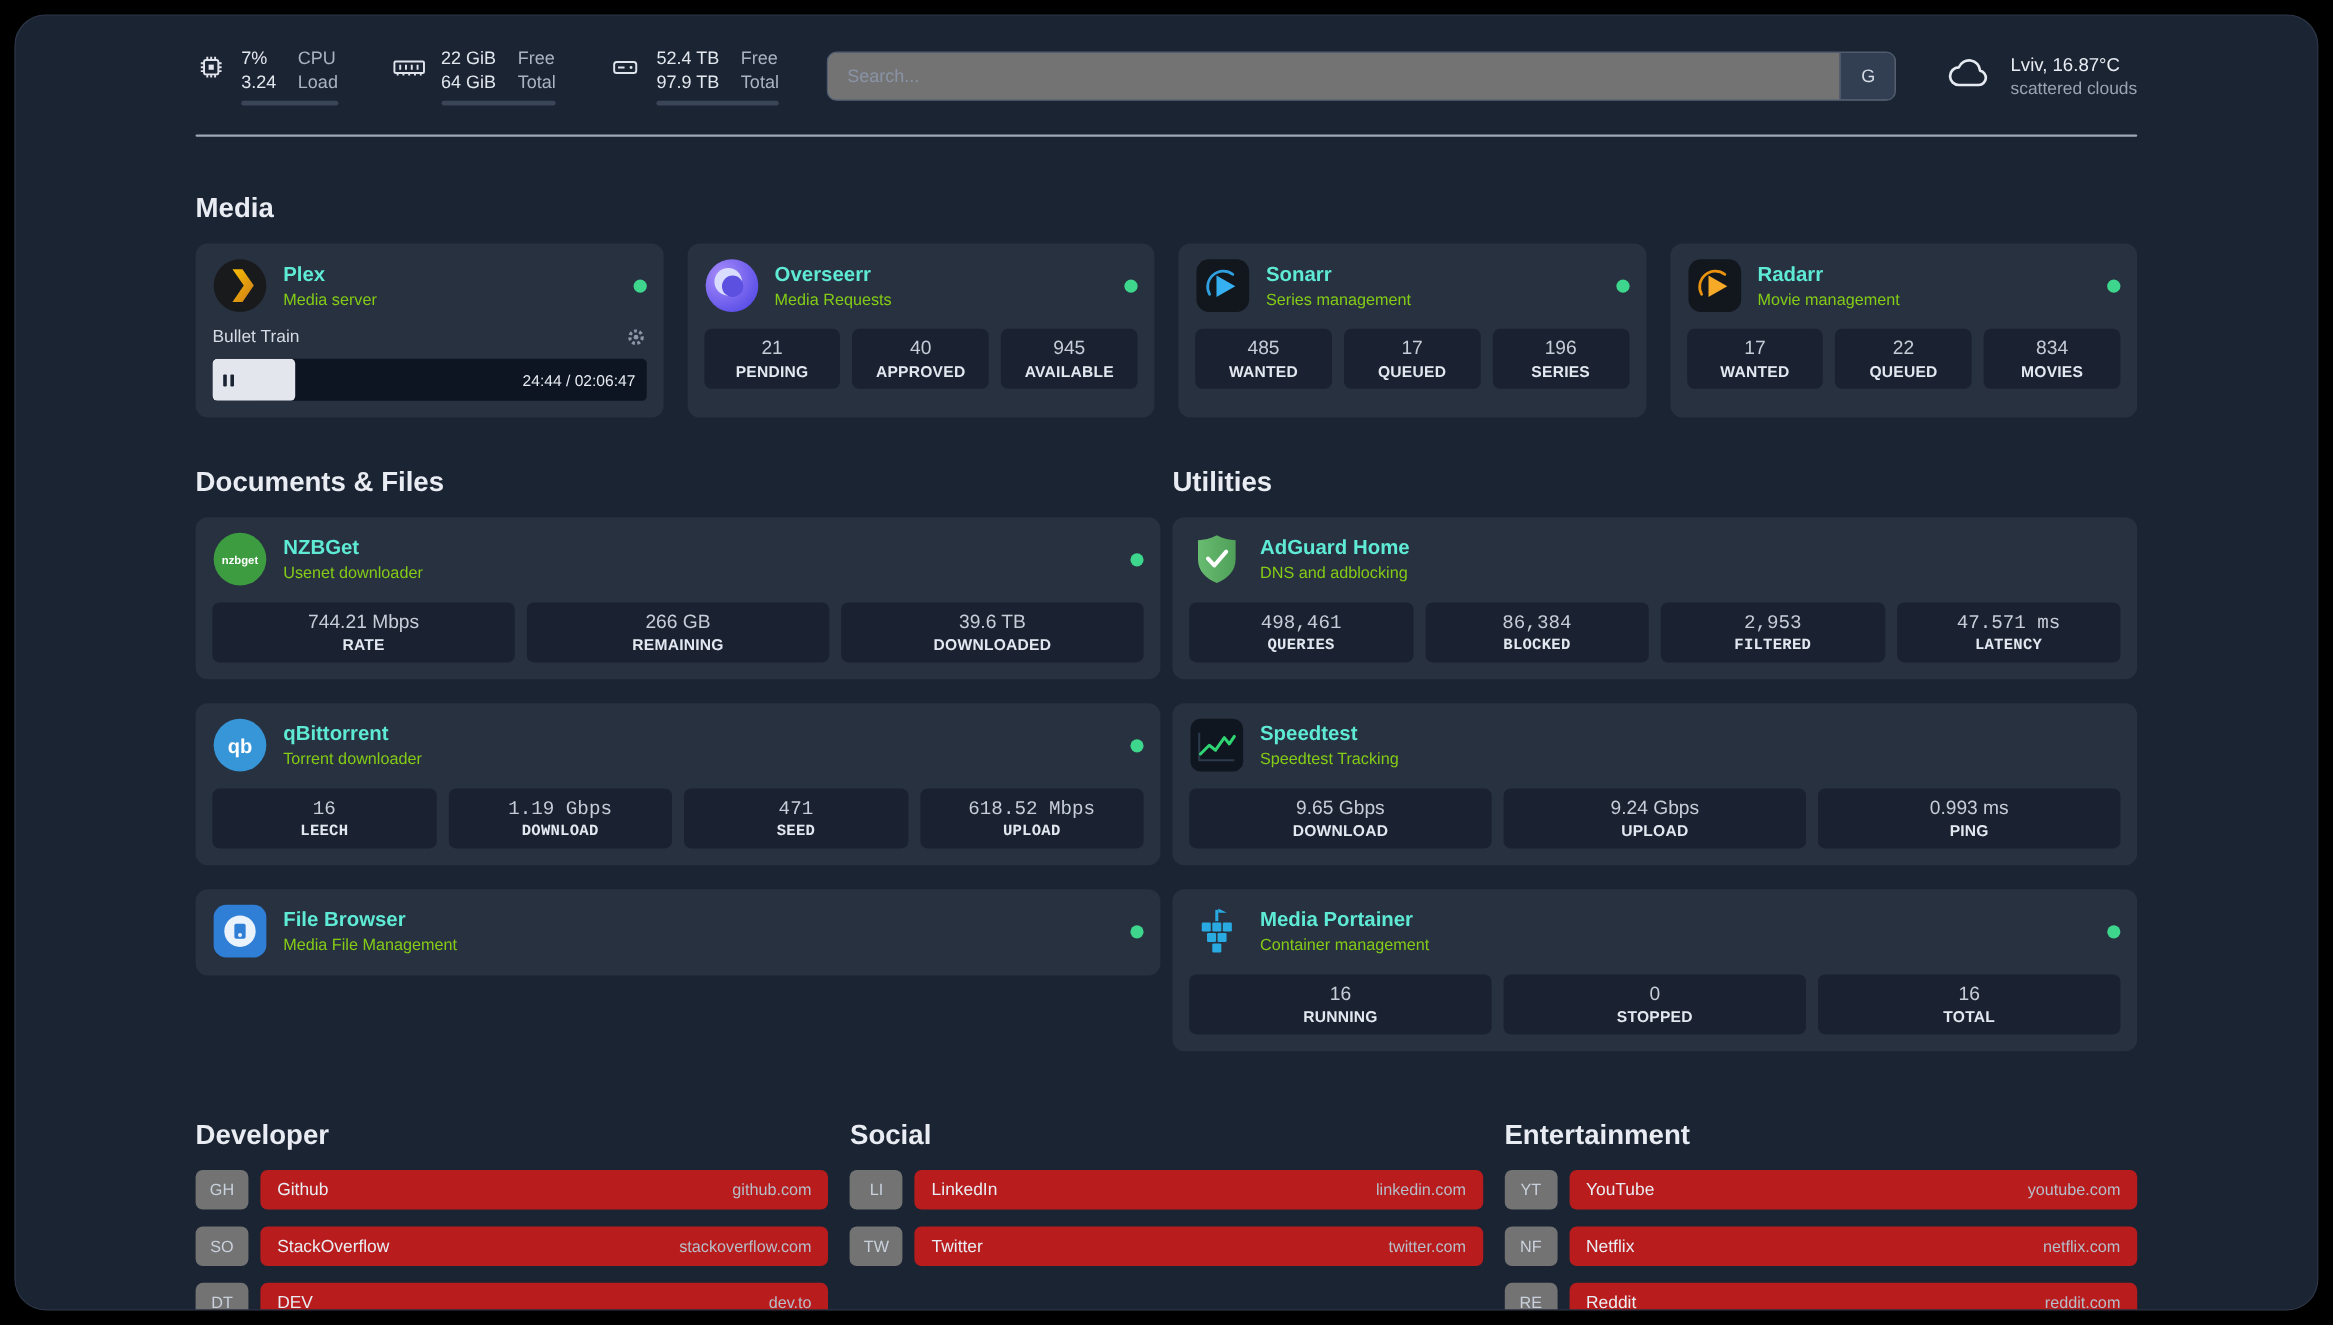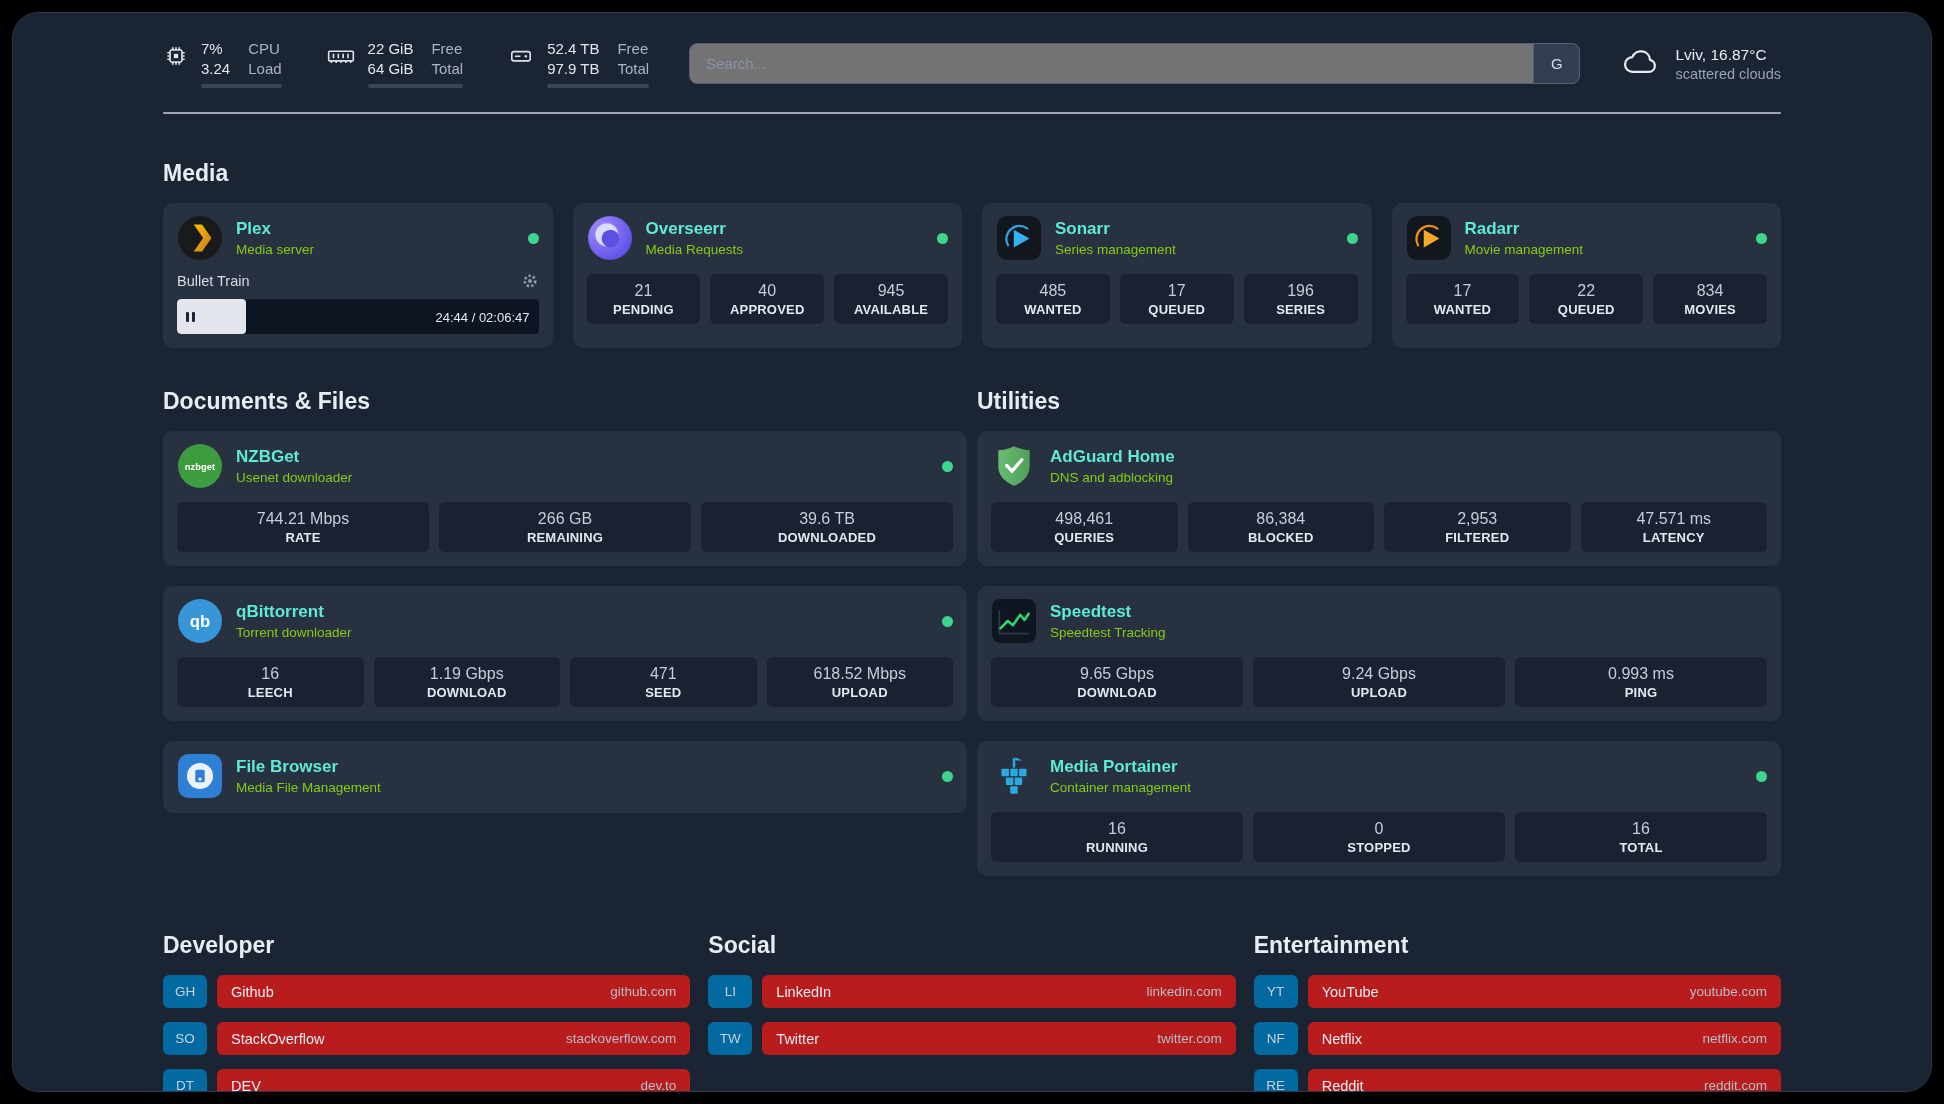--- a/index.html
+++ b/index.html
@@ -32,21 +32,21 @@
   .media-grid { display:grid; grid-template-columns:repeat(4,1fr); gap:20px; }
   .card { background:#273140; border-radius:10px; padding:12px 14px 14px; }
   .card-head { display:flex; align-items:center; gap:13px; }
   .svc-icon { width:46px; height:46px; flex:none; cursor:pointer; }
   .svc-icon svg { width:100%; height:100%; display:block; }
   .svc-name { font-size:17px; font-weight:600; color:#5eead4; line-height:1.2; cursor:pointer; }
   .svc-desc { font-size:13.5px; color:#84cc16; margin-top:2px; }
   .dot { width:11px; height:11px; border-radius:50%; background:#3dd68c; margin-left:auto; flex:none; }
   .stats { margin-top:13px; display:grid; gap:10px; }
   .cols-3 { grid-template-columns:repeat(3,1fr); }
-  .cols-4 { grid-template-columns:repeat(4,1fr); }
+  .cols-4 { grid-template-columns:repeat(4,1fr);font-family:Liberation Mono, monospace; }
   .stat { background:#1a2231; border-radius:6px; padding:8px 4px 7px; text-align:center; }
   .stat-value { font-size:16px; color:#c6cdd8; }
   .stat-label { font-size:13px; font-weight:700; color:#e3e8f0; margin-top:2px; letter-spacing:.2px; }
 
   
   .np-row { display:flex; align-items:center; justify-content:space-between; margin-top:11px; }
   .np-title { font-size:14.5px; color:#d6dbe4; }
   .np-gear { cursor:pointer; display:flex; }
   .np-bar { margin-top:9px; position:relative; height:35px; border-radius:4px; background:#0e1522; overflow:hidden; }
   .np-fill { position:absolute; left:0; top:0; bottom:0; background:#e3e7ed; border-radius:4px; display:flex; align-items:center; padding-left:9px; gap:3px; }
@@ -55,21 +55,21 @@
   .np-time { position:absolute; right:9px; top:50%; transform:translateY(-50%); font-size:13px; color:#e7ebf1; }
 
   .two-col { margin-top:40px; display:grid; grid-template-columns:1fr 1fr; gap:10px; align-items:start; }
   .two-col .section-title { margin-top:0; }
   .stack { display:flex; flex-direction:column; gap:20px; }
 
   
   .bm-region { margin-top:56px; display:grid; grid-template-columns:repeat(3,1fr); gap:18px; padding-bottom:34px; align-items:start; }
   .bm-region .section-title { margin-top:0; margin-bottom:16px; }
   .bm-row { display:flex; gap:10px; margin-bottom:14px; height:33px; cursor:pointer; }
-  .bm-abbr { width:44px; flex:none; background:#0369a1; border-radius:6px; display:flex; align-items:center; justify-content:center; font-size:13.5px; color:#c9d1dc; }
+  .bm-abbr { width:44px; flex:none; background:#737373; border-radius:6px; display:flex; align-items:center; justify-content:center; font-size:13.5px; color:#c9d1dc; }
   .bm-pill { flex:1; background:#b91c1c; border-radius:6px; display:flex; align-items:center; padding:12px 14px; }
   .bm-name { font-size:14.5px; color:#e9edf3; }
   .bm-domain { margin-left:auto; font-size:13.5px; color:#b6bec9; }
 </style>
 </head>
 <body>
 
 <div class="app">
   <div class="content">
 

